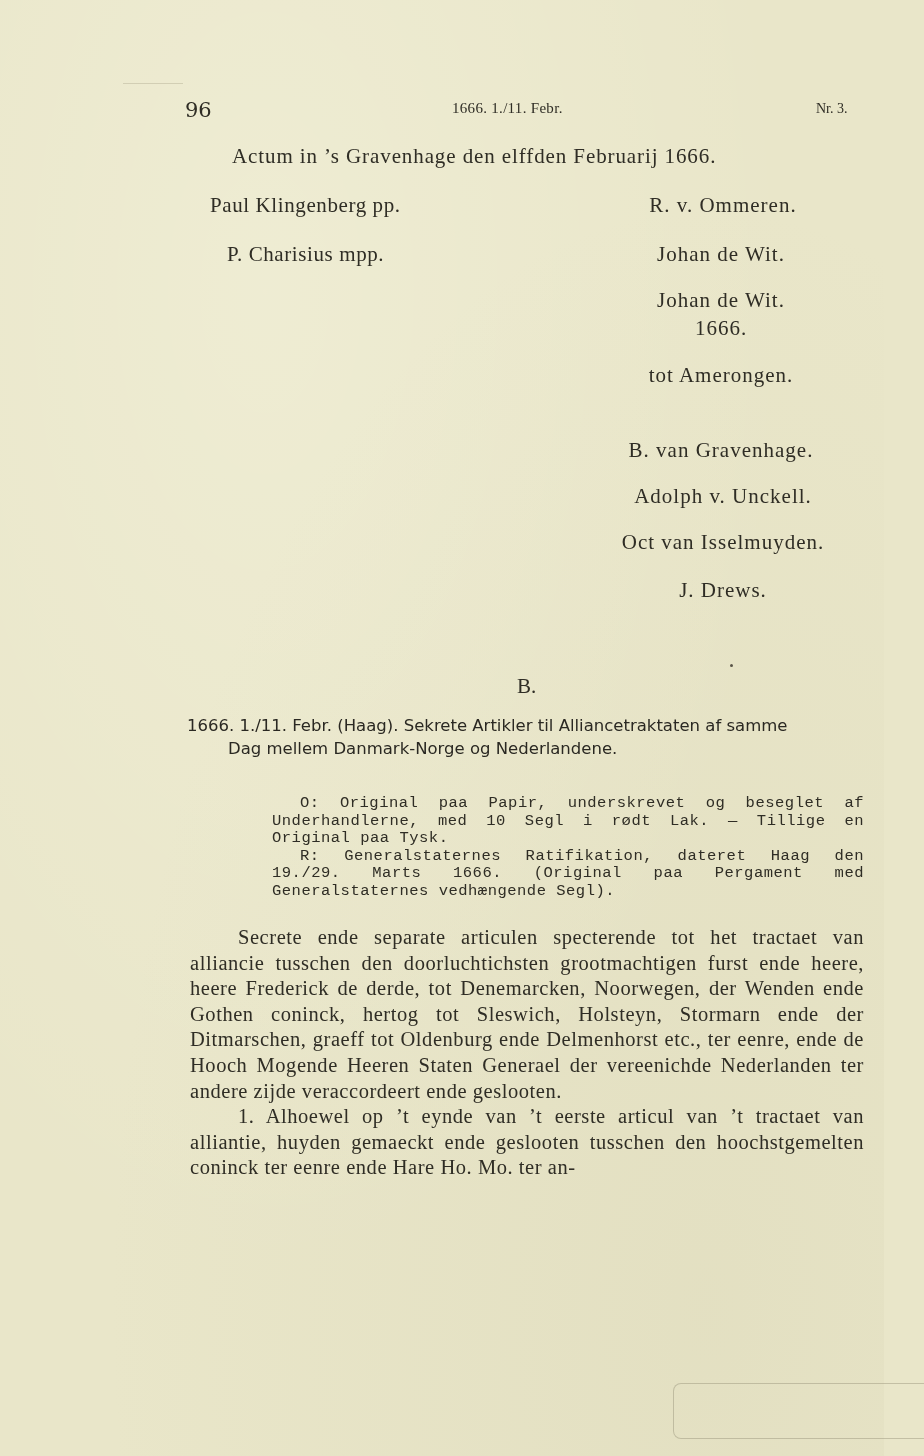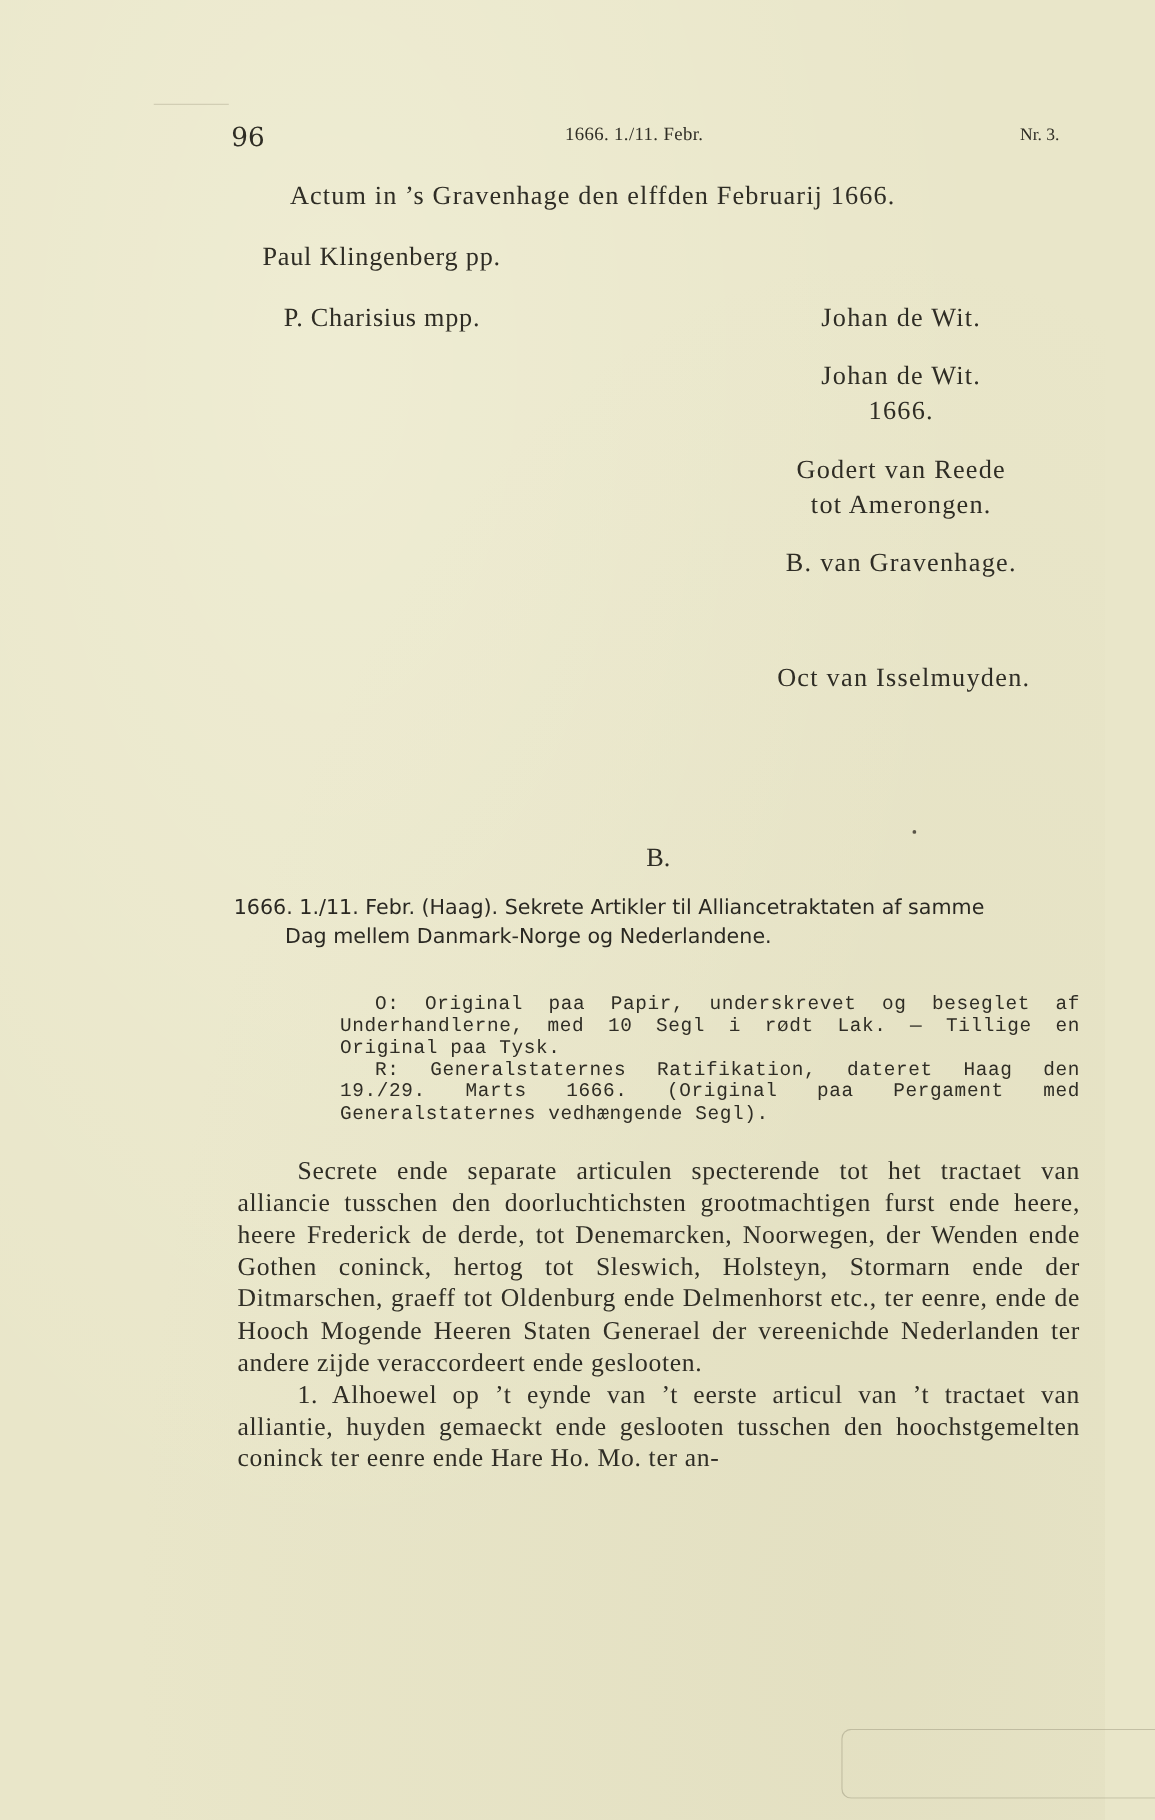--- a/index.html
+++ b/index.html
@@ -98,31 +98,33 @@
 
   <div class="abs hdr-num">96</div>
   <div class="abs hdr-mid">1666. 1./11. Febr.</div>
   <div class="abs hdr-right">Nr. 3.</div>
 
   <div class="abs sig actum">Actum in ’s Gravenhage den elffden Februarij 1666.</div>
 
   <div class="abs sig sig-left-1">Paul Klingenberg pp.</div>
   <div class="abs sig sig-left-2">P. Charisius mpp.</div>
 
+  <div class="sig-right r1">R. v. Ommeren.</div>
   <div class="sig-right r2">Johan de Wit.</div>
   <div class="sig-right r3">
     <div>Johan de Wit.</div>
     <div>1666.</div>
   </div>
   <div class="sig-right r4">
-    <div>Godert van Reede</div>
     <div>tot Amerongen.</div>
   </div>
   <div class="sig-right r5">B. van Gravenhage.</div>
+  <div class="sig-right r6">Adolph v. Unckell.</div>
   <div class="sig-right r7">Oct van Isselmuyden.</div>
+  <div class="sig-right r8">J. Drews.</div>
 
   <div class="abs dot"></div>
   <div class="abs section-letter">B.</div>
 
   <div class="doc-head">
     <span>1666. 1./11. Febr. (Haag). Sekrete Artikler til Alliancetraktaten af samme</span>
     <span class="l2">Dag mellem Danmark-Norge og Nederlandene.</span>
   </div>
 
   <div class="notes">

